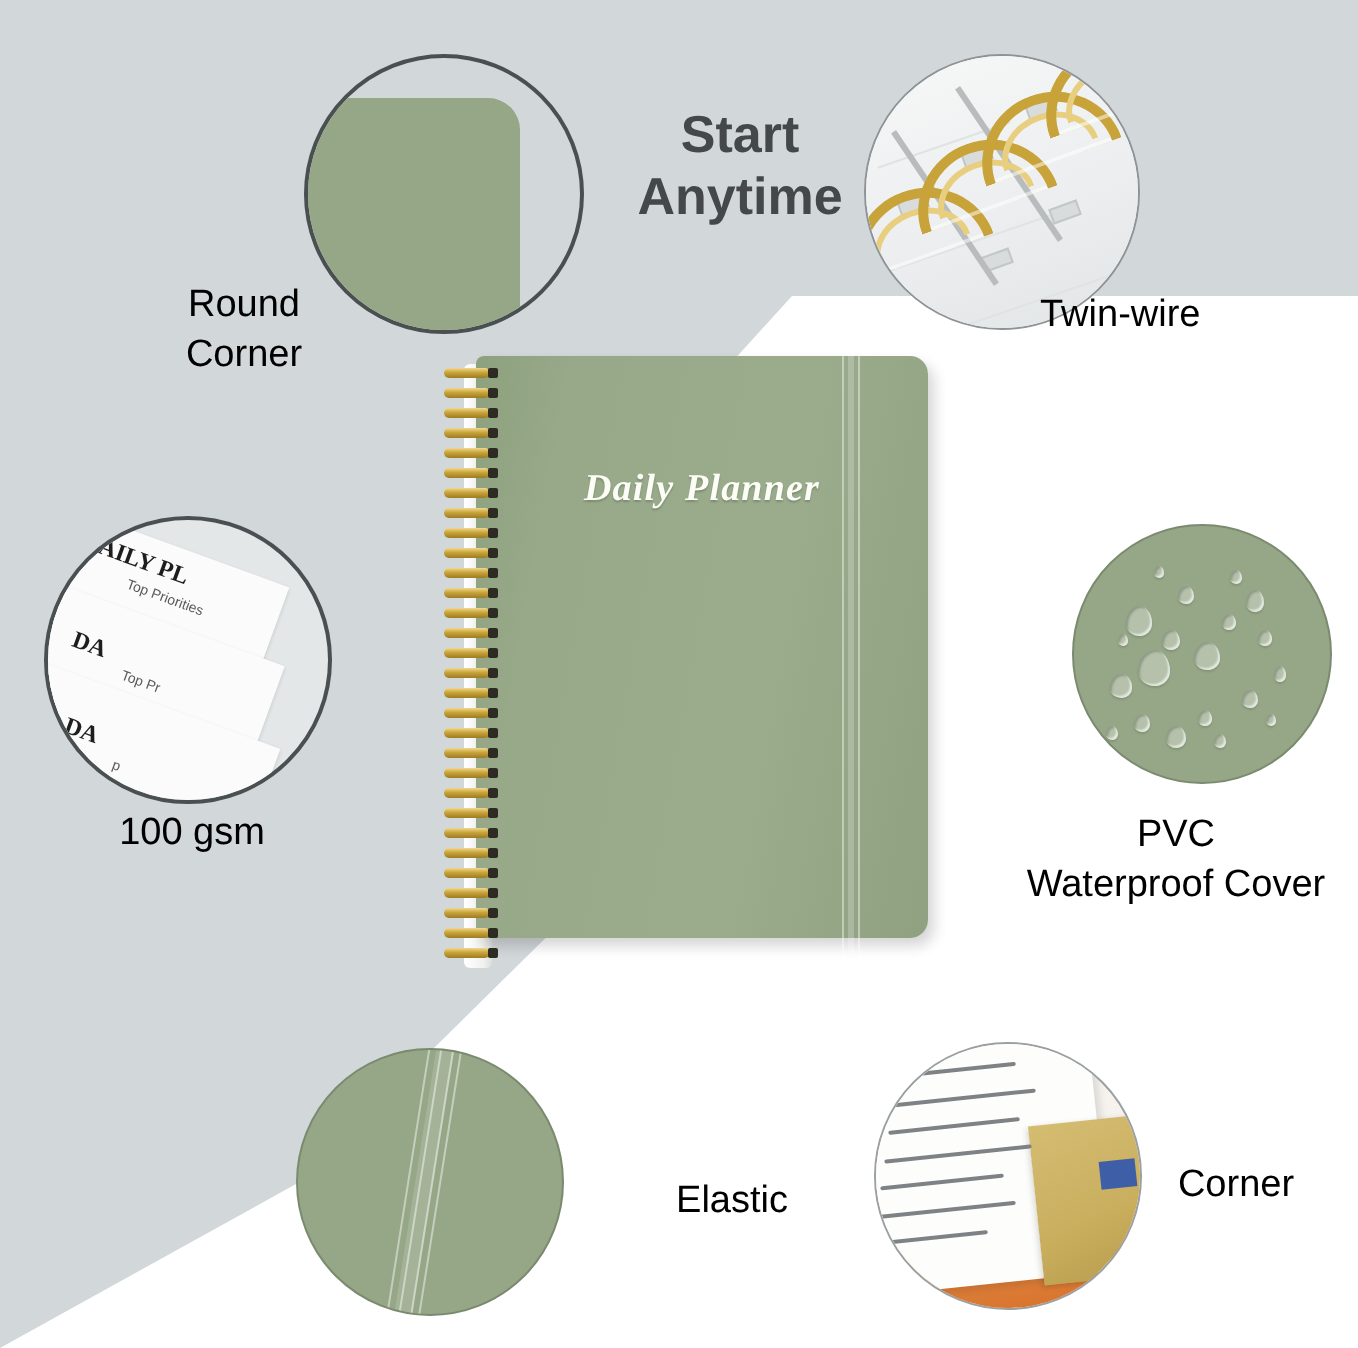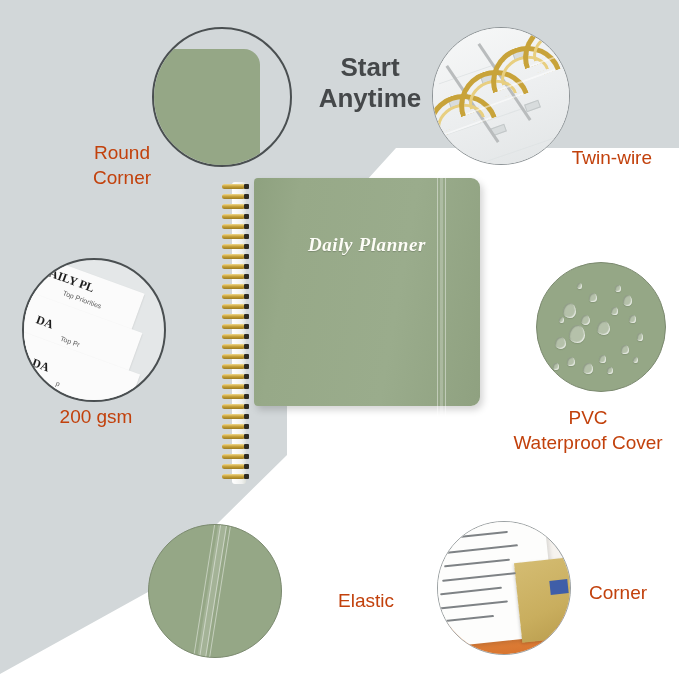--- a/index.html
+++ b/index.html
@@ -81,45 +81,45 @@
      background:#fdfdfc;transform:rotate(-6deg);box-shadow:2px 2px 4px rgba(0,0,0,.12);}
   .pk-pocket{position:absolute;right:-6px;top:38px;width:58px;height:80px;
      background:linear-gradient(160deg,#d4bc72 0%,#c9ae5e 60%,#b99c4d 100%);
      transform:rotate(-6deg);box-shadow:-1px 1px 3px rgba(0,0,0,.15);}
   .pk-card{position:absolute;right:2px;top:58px;width:18px;height:14px;background:#3f5ea8;
      transform:rotate(-6deg);}
   .scribble{position:absolute;background:#7e8285;height:1.5px;border-radius:1px;}
 
   
   #notebook{position:absolute;left:222px;top:178px;width:242px;height:310px;}
-  .nb-cover{position:absolute;left:32px;top:0;width:226px;height:228px;
+  .nb-cover{position:absolute;left:16px;top:0;width:226px;height:291px;
      background:linear-gradient(100deg,#8ea17f 0%,#97a988 18%,#9aac8c 62%,#8fa180 100%);
      border-radius:4px 9px 9px 4px;
      box-shadow:3px 4px 7px rgba(0,0,0,.17);}
   .nb-title{position:absolute;width:100%;top:56px;text-align:center;
      font-family:"Liberation Serif", serif;font-style:italic;font-weight:bold;
      color:#fdfdf7;font-size:19px;letter-spacing:.6px;
      text-shadow:0 1px 1px rgba(0,0,0,.18);}
   .nb-elastic{position:absolute;top:0;height:310px;width:3px;background:rgba(255,255,255,.22);}
   .nb-elastic-l{position:absolute;top:0;height:310px;width:1px;background:rgba(255,255,255,.42);}
   .nb-pages{position:absolute;left:10px;top:4px;width:14px;height:302px;
      background:linear-gradient(90deg,#ffffff 0%,#f0f1ef 70%,#dcdfd9 100%);border-radius:3px;}
   .nb-coil{position:absolute;left:0;width:30px;height:5px;}
   .coil-loop{position:absolute;left:0;top:0;width:23px;height:5px;
      background:linear-gradient(180deg,#f0d88e 0%,#c9a43c 45%,#9d7c22 100%);
      border-radius:3px;}
   .coil-tip{position:absolute;left:22px;top:0;width:5px;height:5px;background:#2e2b22;border-radius:1px;}
 
   
-  .label{position:absolute;color:#c2410c;font-size:19px;line-height:25px;
+  .label{position:absolute;color:#000000;font-size:19px;line-height:25px;
      font-family:"Liberation Sans", sans-serif;}
   #lbl-start{left:300px;top:52px;width:140px;text-align:center;
      font-size:26px;line-height:31px;font-weight:bold;color:#45484a;}
   #lbl-round{left:52px;top:140px;width:140px;text-align:center;}
-  #lbl-twin{left:502px;top:145px;width:150px;text-align:right;}
+  #lbl-twin{left:520px;top:145px;width:150px;text-align:left;}
   #lbl-paper{left:16px;top:404px;width:160px;text-align:center;}
   #lbl-pvc{left:498px;top:405px;width:180px;text-align:center;}
   #lbl-elastic{left:286px;top:588px;width:160px;text-align:center;}
   #lbl-pocket{left:562px;top:580px;width:112px;text-align:center;}
 </style>
 </head>
 <body>
 
 <div id="stage">
 
@@ -173,21 +173,21 @@
       <div class="sheet-sub" style="left:38px;top:36px;font-size:7px;transform:rotate(20deg);">Top Priorities</div>
 
       <div class="sheet-txt" style="left:12px;top:55px;font-size:12px;transform:rotate(20deg);">DA</div>
       <div class="sheet-sub" style="left:36px;top:78px;font-size:7px;transform:rotate(20deg);">Top Pr</div>
 
       <div class="sheet-txt" style="left:8px;top:98px;font-size:12px;transform:rotate(20deg);">DA</div>
       <div class="sheet-sub" style="left:32px;top:120px;font-size:7px;transform:rotate(20deg);">p </div>
     </div>
   </div>
   <div class="label" id="lbl-paper">
-    <div>200 gsm</div>
+    <div>100 gsm</div>
   </div>
 
   <div class="circ circ-soft" id="circ-pvc">
     <div class="drop" style="left:26px;top:40px;width:13px;height:15px;"></div>
     <div class="drop" style="left:44px;top:52px;width:9px;height:10px;"></div>
     <div class="drop" style="left:32px;top:62px;width:16px;height:18px;"></div>
     <div class="drop" style="left:18px;top:74px;width:11px;height:12px;"></div>
     <div class="drop" style="left:52px;top:30px;width:8px;height:9px;"></div>
     <div class="drop" style="left:60px;top:58px;width:13px;height:14px;"></div>
     <div class="drop" style="left:74px;top:44px;width:7px;height:8px;"></div>

